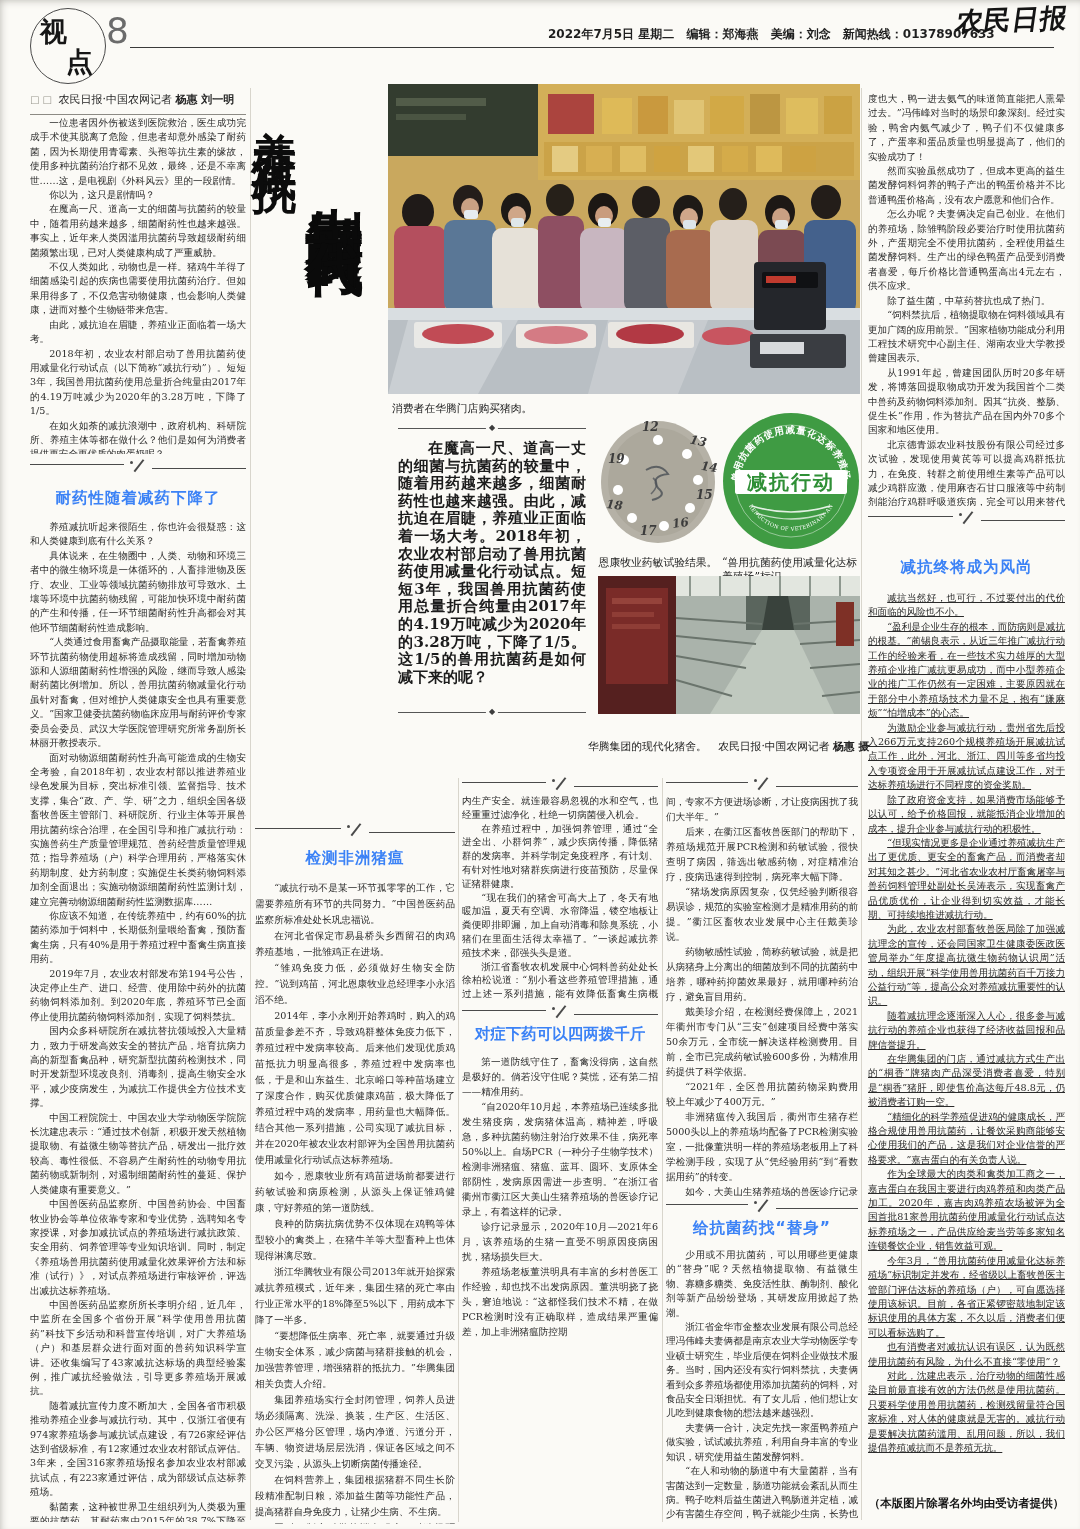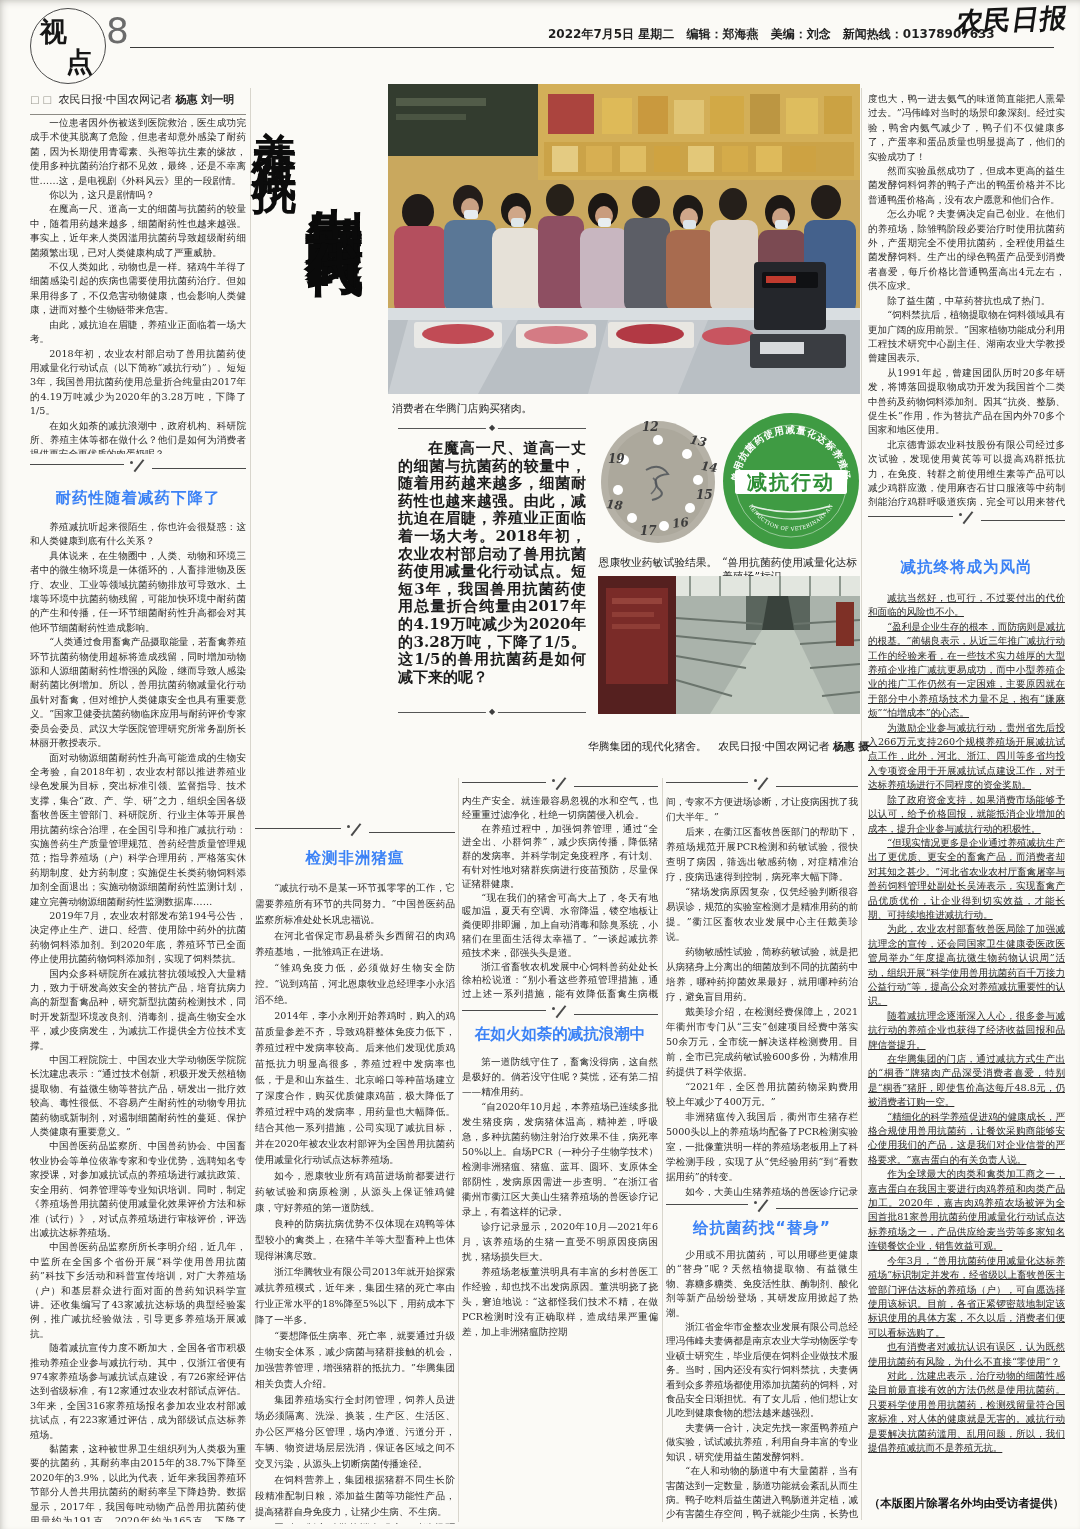--- a/index.html
+++ b/index.html
@@ -95,20 +95,21 @@
       <i class="l"></i>
       <i class="s"></i>
       <i class="r"></i>
     </div>
   <div class="abs sec-head" style="left:30px;top:488px;width:216px;">耐药性随着减药下降了</div>
   <div class="abs flow" style="left:30px;top:520px;width:216px;height:1002px;">
       <p class="para">养殖减抗听起来很陌生，你也许会很疑惑：这和人类健康到底有什么关系？</p>
       <p class="para">具体说来，在生物圈中，人类、动物和环境三者中的微生物环境是一体循环的，人畜排泄物及医疗、农业、工业等领域抗菌药物排放可导致水、土壤等环境中抗菌药物残留，可能加快环境中耐药菌的产生和传播，任一环节细菌耐药性升高都会对其他环节细菌耐药性造成影响。</p>
       <p class="para">“人类通过食用畜禽产品摄取能量，若畜禽养殖环节抗菌药物使用超标将造成残留，同时增加动物源和人源细菌耐药性增强的风险，继而导致人感染耐药菌比例增加。所以，兽用抗菌药物减量化行动虽针对畜禽，但对维护人类健康安全也具有重要意义。”国家卫健委抗菌药物临床应用与耐药评价专家委员会委员、武汉大学医院管理研究所常务副所长林丽开教授表示。</p>
       <p class="para">面对动物源细菌耐药性升高可能造成的生物安全考验，自2018年初，农业农村部以推进养殖业绿色发展为目标，突出标准引领、监督指导、技术支撑，集合“政、产、学、研”之力，组织全国各级畜牧兽医主管部门、科研院所、行业主体等开展兽用抗菌药综合治理，在全国引导和推广减抗行动：实施兽药生产质量管理规范、兽药经营质量管理规范；指导养殖场（户）科学合理用药，严格落实休药期制度、处方药制度；实施促生长类药物饲料添加剂全面退出；实施动物源细菌耐药性监测计划，建立完善动物源细菌耐药性监测数据库……</p>
+      <p class="para">你应该不知道，在传统养殖中，约有60%的抗菌药添加于饲料中，长期低剂量喂给畜禽，预防畜禽生病，只有40%是用于养殖过程中畜禽生病直接用药。</p>
       <p class="para">2019年7月，农业农村部发布第194号公告，决定停止生产、进口、经营、使用除中药外的抗菌药物饲料添加剂。到2020年底，养殖环节已全面停止使用抗菌药物饲料添加剂，实现了饲料禁抗。</p>
       <p class="para">国内众多科研院所在减抗替抗领域投入大量精力，致力于研发高效安全的替抗产品，培育抗病力高的新型畜禽品种，研究新型抗菌药检测技术，同时开发新型环境改良剂、消毒剂，提高生物安全水平，减少疫病发生，为减抗工作提供全方位技术支撑。</p>
       <p class="para">中国工程院院士、中国农业大学动物医学院院长沈建忠表示：“通过技术创新，积极开发天然植物提取物、有益微生物等替抗产品，研发出一批疗效较高、毒性很低、不容易产生耐药性的动物专用抗菌药物或新制剂，对遏制细菌耐药性的蔓延、保护人类健康有重要意义。”</p>
       <p class="para">中国兽医药品监察所、中国兽药协会、中国畜牧业协会等单位依靠专家和专业优势，选聘知名专家授课，对参加减抗试点的养殖场进行减抗政策、安全用药、饲养管理等专业知识培训。同时，制定《养殖场兽用抗菌药使用减量化效果评价方法和标准（试行）》，对试点养殖场进行审核评价，评选出减抗达标养殖场。</p>
       <p class="para">中国兽医药品监察所所长李明介绍，近几年，中监所在全国多个省份开展“科学使用兽用抗菌药”科技下乡活动和科普宣传培训，对广大养殖场（户）和基层群众进行面对面的兽药知识科学宣讲。还收集编写了43家减抗达标场的典型经验案例，推广减抗经验做法，引导更多养殖场开展减抗。</p>
       <p class="para">随着减抗宣传力度不断加大，全国各省市积极推动养殖企业参与减抗行动。其中，仅浙江省便有974家养殖场参与减抗试点建设，有726家经评估达到省级标准，有12家通过农业农村部试点评估。3年来，全国316家养殖场报名参加农业农村部减抗试点，有223家通过评估，成为部级试点达标养殖场。</p>
       <p class="para">黏菌素，这种被世界卫生组织列为人类极为重要的抗菌药，其耐药率由2015年的38.7%下降至2020年的3.9%，以此为代表，近年来我国养殖环节部分人兽共用抗菌药的耐药率呈下降趋势。数据显示，2017年，我国每吨动物产品兽用抗菌药使用量约为191克，2020年约为165克，下降了13.6%。</p>
     </div>
 
   <div class="abs kicker">养殖减抗</div>
@@ -318,21 +319,21 @@
       <p class="para cont">内生产安全。就连最容易忽视的水和空气，也经重重过滤净化，杜绝一切病菌侵入机会。</p>
       <p class="para">在养殖过程中，加强饲养管理，通过“全进全出、小群饲养”，减少疾病传播，降低猪群的发病率。并科学制定免疫程序，有计划、有针对性地对猪群疾病进行疫苗预防，尽量保证猪群健康。</p>
       <p class="para">“现在我们的猪舍可高大上了，冬天有地暖加温，夏天有空调、水帘降温，镂空地板让粪便即排即漏，加上自动消毒和除臭系统，小猪们在里面生活得太幸福了。”一谈起减抗养殖技术来，邵强头头是道。</p>
       <p class="para">浙江省畜牧农机发展中心饲料兽药处处长徐柏松说道：“别小看这些养殖管理措施，通过上述一系列措施，能有效降低畜禽生病概率，养殖环节防住了病，自然就少用药，减抗目标便能达成。”</p>
     </div>
   <div class="abs orn" style="left:462px;top:1004px;width:196px;">
       <i class="l"></i>
       <i class="s"></i>
       <i class="r"></i>
     </div>
-  <div class="abs sec-head" style="left:462px;top:1024px;width:196px;letter-spacing:0;">在如火如荼的减抗浪潮中</div>
+  <div class="abs sec-head" style="left:462px;top:1024px;width:196px;letter-spacing:0;">对症下药可以四两拨千斤</div>
   <div class="abs flow" style="left:462px;top:1054px;width:196px;height:470px;line-height:15px;">
       <p class="para">第一道防线守住了，畜禽没得病，这自然是极好的。倘若没守住呢？莫慌，还有第二招——精准用药。</p>
       <p class="para">“自2020年10月起，本养殖场已连续多批发生猪疫病，发病猪体温高，精神差，呼吸急，多种抗菌药物注射治疗效果不佳，病死率50%以上。自场PCR（一种分子生物学技术）检测非洲猪瘟、猪瘟、蓝耳、圆环、支原体全部阴性，发病原因需进一步查明。”在浙江省衢州市衢江区大美山生猪养殖场的兽医诊疗记录上，有着这样的记录。</p>
       <p class="para">诊疗记录显示，2020年10月—2021年6月，该养殖场的生猪一直受不明原因疫病困扰，猪场损失巨大。</p>
       <p class="para">养殖场老板董洪明具有丰富的乡村兽医工作经验，却也找不出发病原因。董洪明挠了挠头，窘迫地说：“这都怪我们技术不精，在做PCR检测时没有正确取样，造成结果严重偏差，加上非洲猪瘟防控期</p>
     </div>
 
   <div class="abs orn" style="left:666px;top:776px;width:192px;">
       <i class="l"></i>
       <i class="s"></i>

